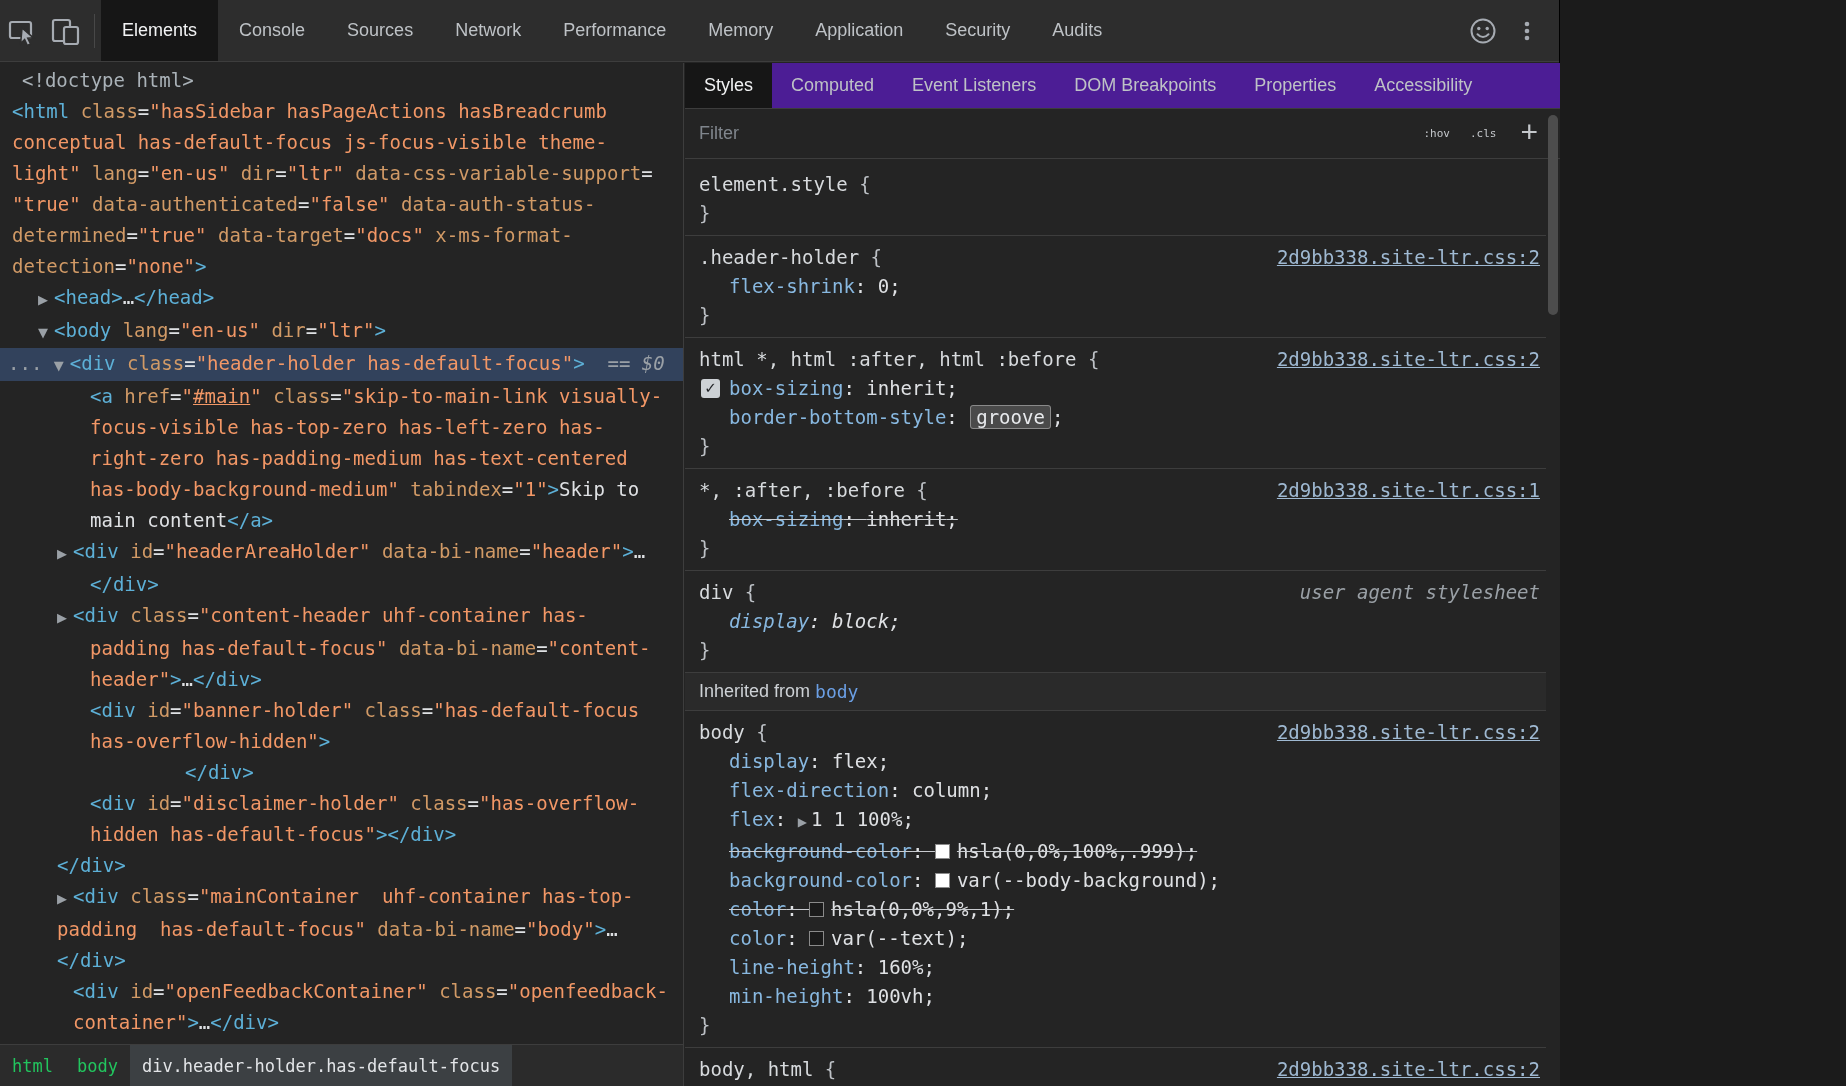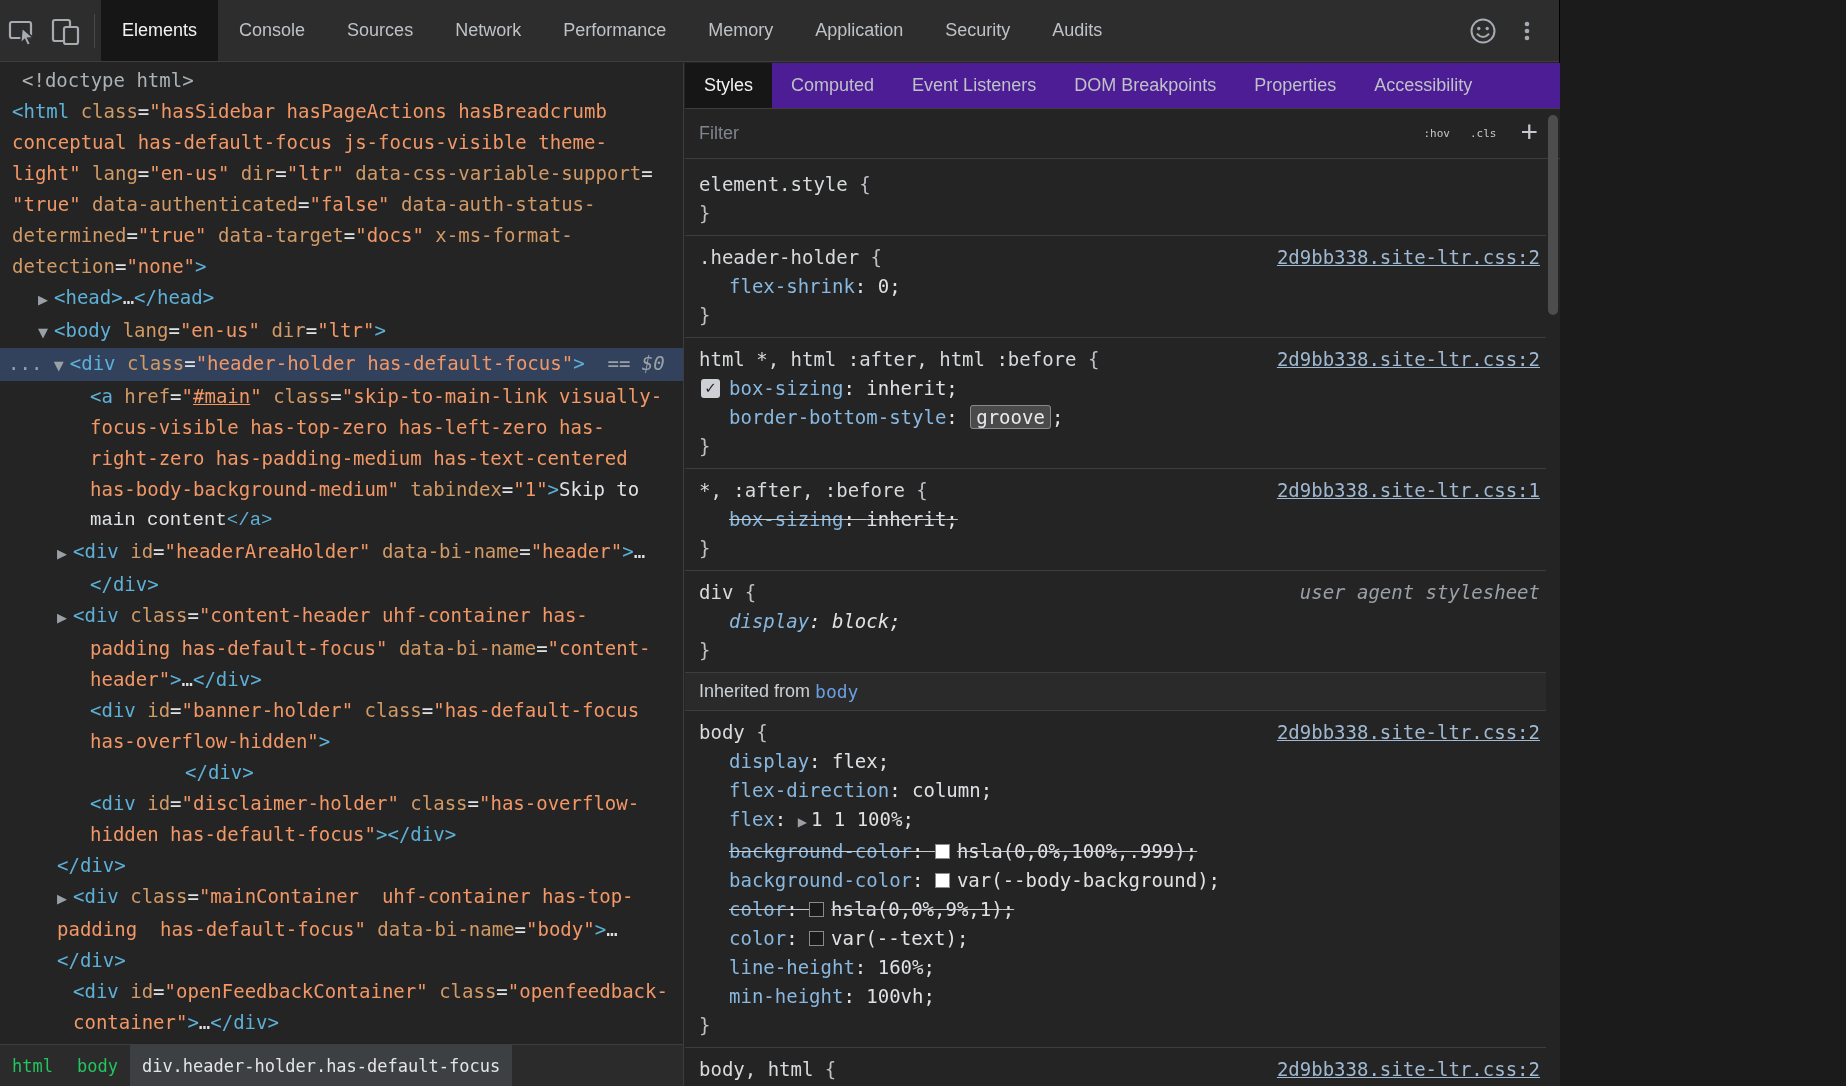--- a/index.html
+++ b/index.html
@@ -127,21 +127,21 @@
         <div class="tree-row" style="padding-left: 12px;"><span class="tk tk-v">"true"</span><span class="tk tk-t"> </span><span class="tk tk-a">data-authenticated</span><span class="tk tk-t">=</span><span class="tk tk-v">"false"</span><span class="tk tk-t"> </span><span class="tk tk-a">data-auth-status-</span></div>
         <div class="tree-row" style="padding-left: 12px;"><span class="tk tk-a">determined</span><span class="tk tk-t">=</span><span class="tk tk-v">"true"</span><span class="tk tk-t"> </span><span class="tk tk-a">data-target</span><span class="tk tk-t">=</span><span class="tk tk-v">"docs"</span><span class="tk tk-t"> </span><span class="tk tk-a">x-ms-format-</span></div>
         <div class="tree-row" style="padding-left: 12px;"><span class="tk tk-a">detection</span><span class="tk tk-t">=</span><span class="tk tk-v">"none"</span><span class="tk tk-p">&gt;</span></div>
         <div class="tree-row" style="padding-left: 38px;"><span class="tk tk-ar">▶</span><span class="tk tk-p">&lt;head&gt;</span><span class="tk tk-t">…</span><span class="tk tk-p">&lt;/head&gt;</span></div>
         <div class="tree-row" style="padding-left: 38px;"><span class="tk tk-ar">▼</span><span class="tk tk-p">&lt;body</span><span class="tk tk-t"> </span><span class="tk tk-a">lang</span><span class="tk tk-t">=</span><span class="tk tk-v">"en-us"</span><span class="tk tk-t"> </span><span class="tk tk-a">dir</span><span class="tk tk-t">=</span><span class="tk tk-v">"ltr"</span><span class="tk tk-p">&gt;</span></div>
         <div class="tree-row sel" style="padding-left: 8px;"><span class="tk tk-g">... </span><span class="tk tk-ar">▼</span><span class="tk tk-p">&lt;div</span><span class="tk tk-t"> </span><span class="tk tk-a">class</span><span class="tk tk-t">=</span><span class="tk tk-v">"header-holder has-default-focus"</span><span class="tk tk-p">&gt;</span><span class="tk tk-eq">  == $0</span></div>
         <div class="tree-row" style="padding-left: 90px;"><span class="tk tk-p">&lt;a</span><span class="tk tk-t"> </span><span class="tk tk-a">href</span><span class="tk tk-t">=</span><span class="tk tk-v">"</span><span class="tk tk-lk">#main</span><span class="tk tk-v">"</span><span class="tk tk-t"> </span><span class="tk tk-a">class</span><span class="tk tk-t">=</span><span class="tk tk-v">"skip-to-main-link visually-</span></div>
         <div class="tree-row" style="padding-left: 90px;"><span class="tk tk-v">focus-visible has-top-zero has-left-zero has-</span></div>
         <div class="tree-row" style="padding-left: 90px;"><span class="tk tk-v">right-zero has-padding-medium has-text-centered</span></div>
         <div class="tree-row" style="padding-left: 90px;"><span class="tk tk-v">has-body-background-medium"</span><span class="tk tk-t"> </span><span class="tk tk-a">tabindex</span><span class="tk tk-t">=</span><span class="tk tk-v">"1"</span><span class="tk tk-p">&gt;</span><span class="tk tk-t">Skip to</span></div>
-        <div class="tree-row" style="padding-left: 90px; font-family: Liberation Mono, monospace;"><span class="tk tk-t">main content</span><span class="tk tk-p">&lt;/a&gt;</span></div>
+        <div class="tree-row" style="padding-left: 90px;"><span class="tk tk-t">main content</span><span class="tk tk-p">&lt;/a&gt;</span></div>
         <div class="tree-row" style="padding-left: 57px;"><span class="tk tk-ar">▶</span><span class="tk tk-p">&lt;div</span><span class="tk tk-t"> </span><span class="tk tk-a">id</span><span class="tk tk-t">=</span><span class="tk tk-v">"headerAreaHolder"</span><span class="tk tk-t"> </span><span class="tk tk-a">data-bi-name</span><span class="tk tk-t">=</span><span class="tk tk-v">"header"</span><span class="tk tk-p">&gt;</span><span class="tk tk-t">…</span></div>
         <div class="tree-row" style="padding-left: 90px;"><span class="tk tk-p">&lt;/div&gt;</span></div>
         <div class="tree-row" style="padding-left: 57px;"><span class="tk tk-ar">▶</span><span class="tk tk-p">&lt;div</span><span class="tk tk-t"> </span><span class="tk tk-a">class</span><span class="tk tk-t">=</span><span class="tk tk-v">"content-header uhf-container has-</span></div>
         <div class="tree-row" style="padding-left: 90px;"><span class="tk tk-v">padding has-default-focus"</span><span class="tk tk-t"> </span><span class="tk tk-a">data-bi-name</span><span class="tk tk-t">=</span><span class="tk tk-v">"content-</span></div>
         <div class="tree-row" style="padding-left: 90px;"><span class="tk tk-v">header"</span><span class="tk tk-p">&gt;</span><span class="tk tk-t">…</span><span class="tk tk-p">&lt;/div&gt;</span></div>
         <div class="tree-row" style="padding-left: 90px;"><span class="tk tk-p">&lt;div</span><span class="tk tk-t"> </span><span class="tk tk-a">id</span><span class="tk tk-t">=</span><span class="tk tk-v">"banner-holder"</span><span class="tk tk-t"> </span><span class="tk tk-a">class</span><span class="tk tk-t">=</span><span class="tk tk-v">"has-default-focus</span></div>
         <div class="tree-row" style="padding-left: 90px;"><span class="tk tk-v">has-overflow-hidden"</span><span class="tk tk-p">&gt;</span></div>
         <div class="tree-row" style="padding-left: 185px;"><span class="tk tk-p">&lt;/div&gt;</span></div>
         <div class="tree-row" style="padding-left: 90px;"><span class="tk tk-p">&lt;div</span><span class="tk tk-t"> </span><span class="tk tk-a">id</span><span class="tk tk-t">=</span><span class="tk tk-v">"disclaimer-holder"</span><span class="tk tk-t"> </span><span class="tk tk-a">class</span><span class="tk tk-t">=</span><span class="tk tk-v">"has-overflow-</span></div>
         <div class="tree-row" style="padding-left: 90px;"><span class="tk tk-v">hidden has-default-focus"</span><span class="tk tk-p">&gt;</span><span class="tk tk-p">&lt;/div&gt;</span></div>

